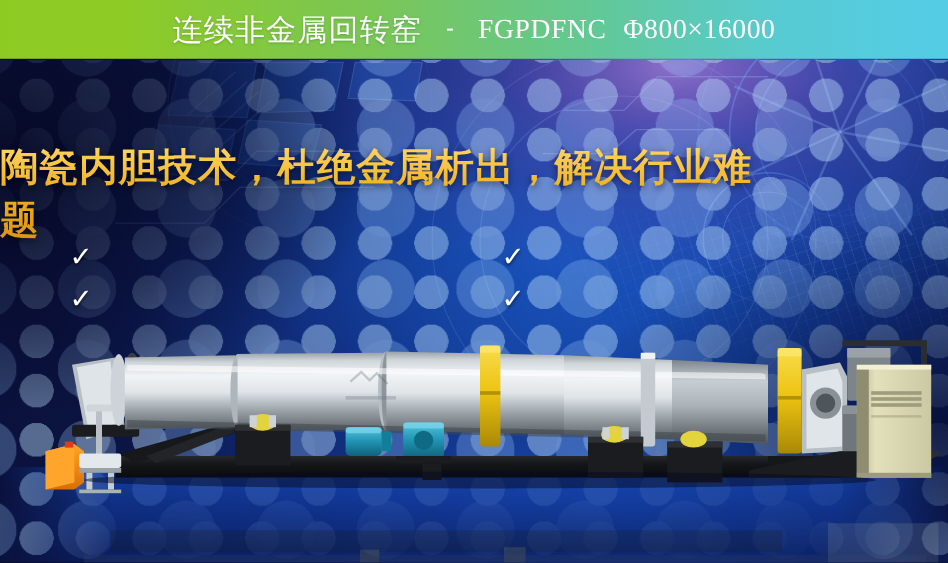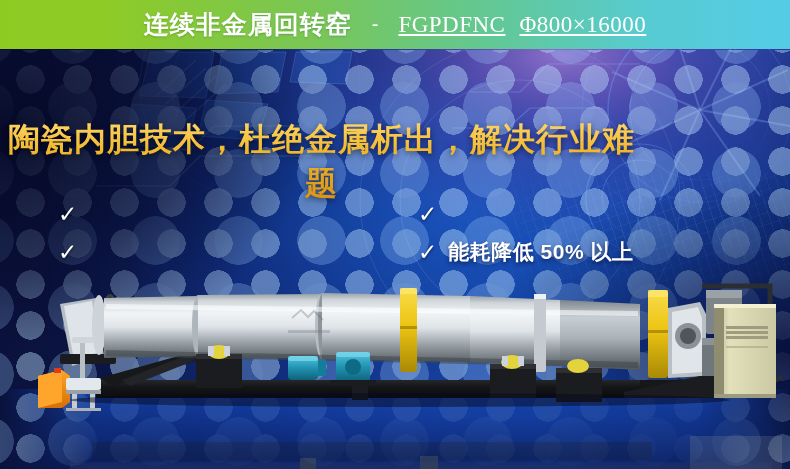--- a/index.html
+++ b/index.html
@@ -50,33 +50,33 @@
     opacity:.8;
   }
 
   
   .headerbar{
     position:absolute;left:0;top:0;width:790px;height:49px;
     background:linear-gradient(90deg,#8dca22 0%,#8ecb24 12%,#79c657 40%,#62c894 62%,#57cbd2 82%,#54cce6 100%);
     display:flex;align-items:center;justify-content:center;gap:14px;
   }
   .hdr-title{
-    color:#ffffff;font-size:25px;font-weight:bold;letter-spacing:1px;
+    color:#ffffff;font-size:25px;font-weight:normal;letter-spacing:1px;
     text-shadow:0 1px 2px rgba(0,60,20,.25);
   }
   .hdr-dash{color:#ffffff;font-size:20px;font-weight:400;padding:0 6px;}
   .hdr-model{
     color:#ffffff;font-family:"Liberation Serif","DejaVu Serif",serif;
-    font-size:23px;letter-spacing:.5px;text-decoration:underline;
+    font-size:23px;letter-spacing:.5px;
   }
   .hdr-model .sp{display:inline-block;width:14px;}
 
   
   .headline{
-    position:absolute;left:0;top:118px;width:643px;text-align:center;
+    position:absolute;left:0;top:118px;width:643px;
     font-size:32px;font-weight:bold;letter-spacing:1px;
     color:#e9a81c;
     background:linear-gradient(180deg,#ffd86a 0%,#f0b425 42%,#d98f12 100%);
     -webkit-background-clip:text;background-clip:text;
     -webkit-text-fill-color:transparent;
     filter:drop-shadow(0 2px 3px rgba(0,0,0,.55));
   }
 
   
   .bullets{
@@ -197,21 +197,20 @@
       <span class="chk">✓</span>
     </div>
     <div class="bullet">
       <span class="chk">✓</span>
     </div>
     <div class="bullet">
       <span class="chk">✓</span>
     </div>
     <div class="bullet">
       <span class="chk">✓</span>
-      <span class="btxt">能耗降低 50% 以上</span>
     </div>
   </div>
 
   <div class="scene">
     <div class="floor"></div>
 
     <svg width="790" height="189" viewBox="0 0 790 189" style="position:absolute;left:0;top:0;">
       <defs>
         <linearGradient id="cyl" x1="0" y1="0" x2="0" y2="1">
           <stop offset="0" stop-color="#9aa2a8"></stop>

